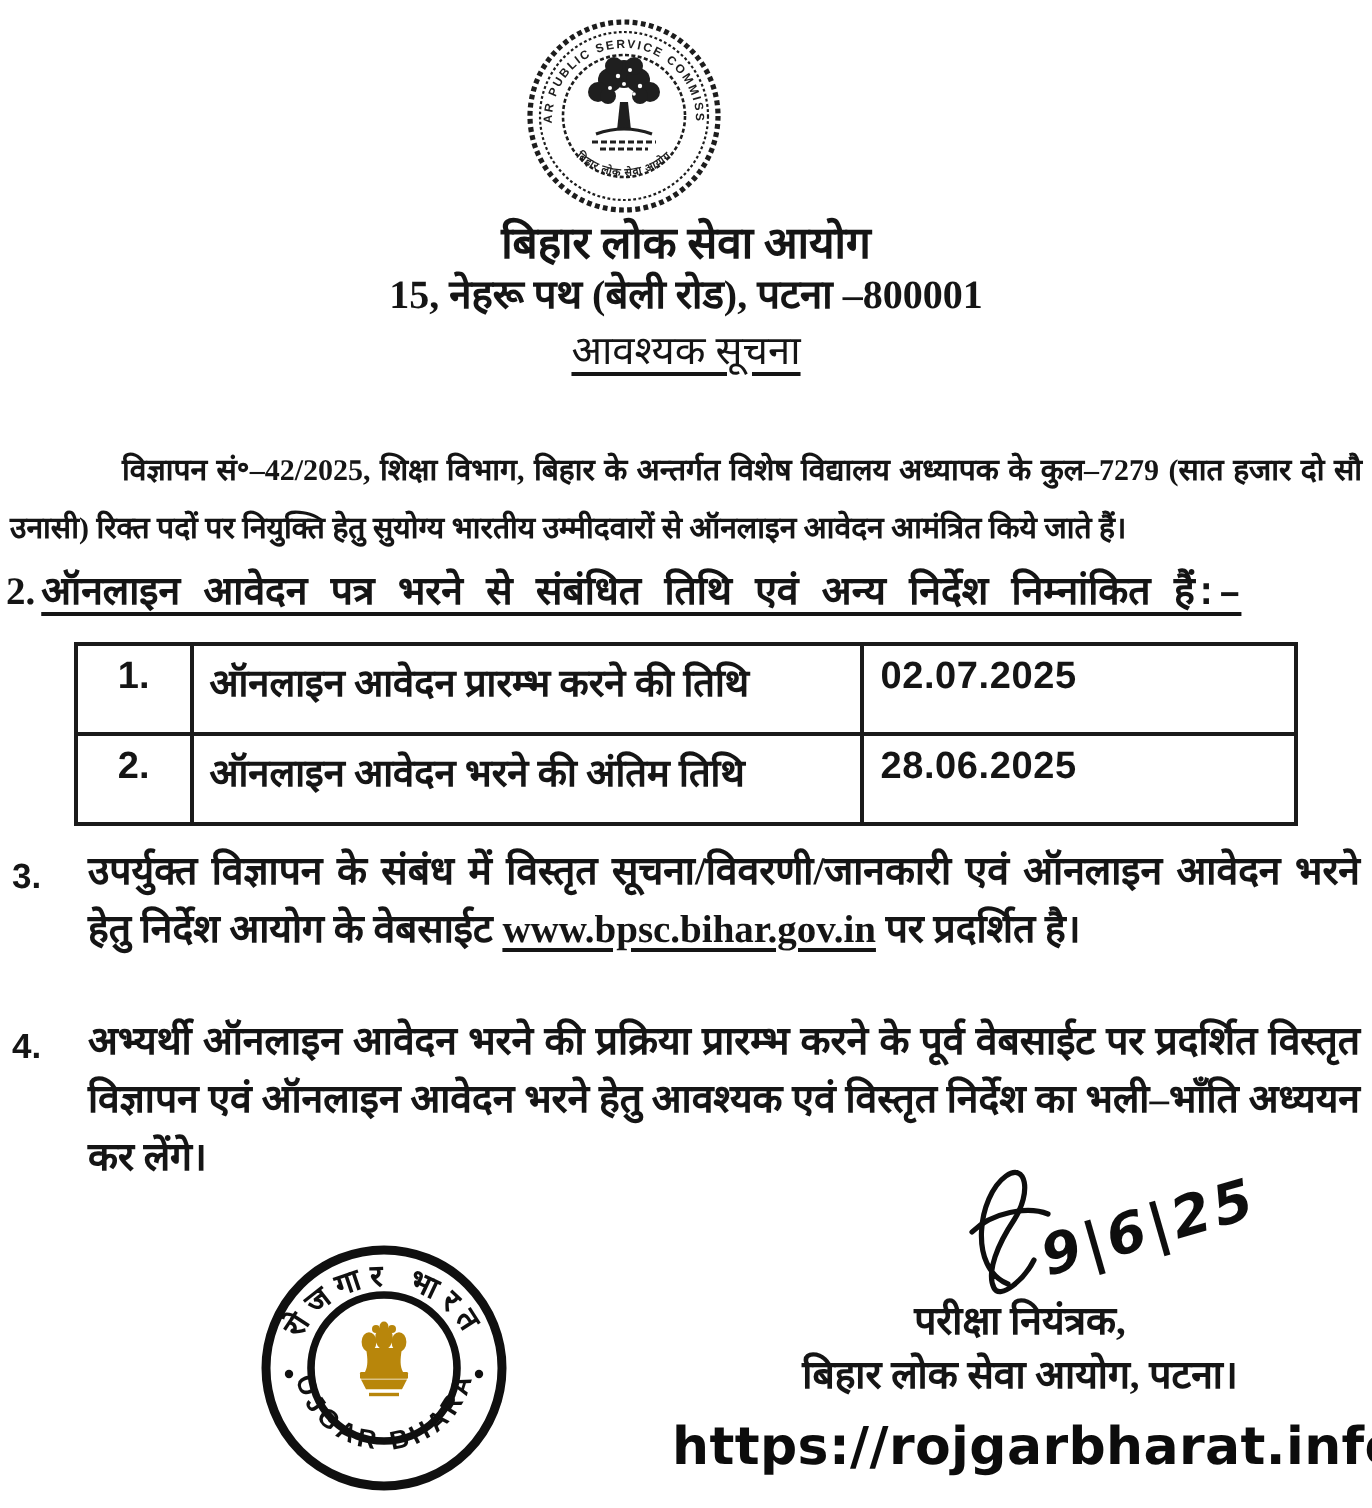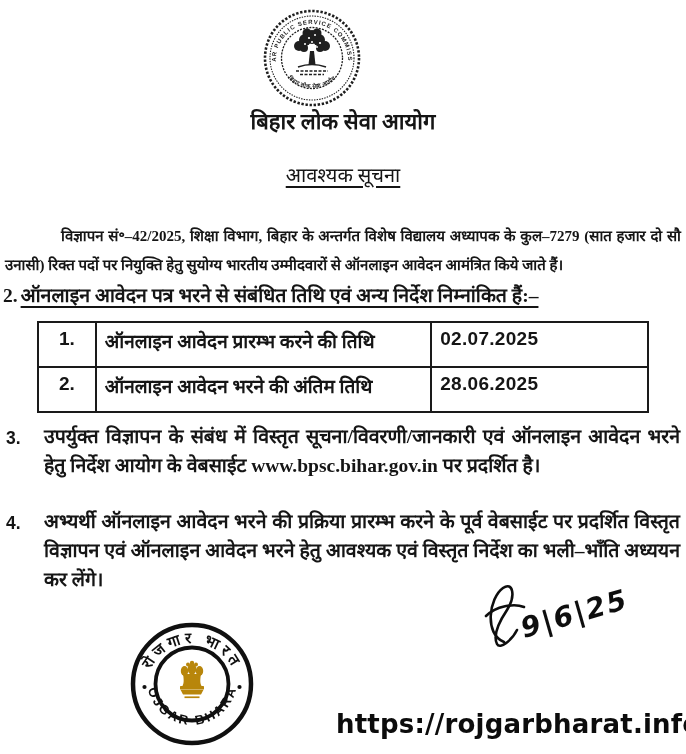--- a/index.html
+++ b/index.html
@@ -16,40 +16,40 @@
   .hdr-notice{ top:161px; font-size:20px; font-weight:normal; }
   .hdr-notice span { text-decoration:underline; text-decoration-thickness:2px; text-underline-offset:4px; }
   .para1 {
     top:189px; left:5px; width:676px;
     font-size:15px; font-weight:700; line-height:29px;
     text-align:justify; text-indent:56px;margin-top:33px;
   }
   .item2 { top:281px; left:3px; width:680px; display:flex; align-items:baseline;
            font-size:19.5px; font-weight:700; }
   .item2 .num { flex:0 0 auto; padding-right:3px; }
-  .item2 .txt { text-decoration:underline; text-decoration-thickness:2px; text-underline-offset:4px; }
+  .item2 .txt { text-decoration:underline; text-decoration-thickness:2px; text-underline-offset:4px;font-family:Liberation Mono, monospace; }
   table.dates {
     position:absolute; top:321px; left:37px; width:612px;
     border-collapse:collapse; table-layout:fixed;
   }
   table.dates td {
     border:2px solid #1a1a1a; vertical-align:top;
     font-size:19px; font-weight:700; height:45px; padding:5px 8px 0 8px;
   }
   td.c-sno { width:53px; text-align:center; font-family:"Liberation Sans",sans-serif; font-size:17px; }
   td.c-lbl { width:308px; }
   td.c-val { width:199px; font-family:"Liberation Sans",sans-serif; font-size:17.5px; letter-spacing:0.3px; }
   .num-item { display:flex; left:6px; width:674px; font-size:19.5px; font-weight:700; line-height:29px; }
   .num-item .n { flex:0 0 38px; font-family:"Liberation Sans",sans-serif; font-size:17.5px; padding-top:2px; }
   .num-item .t { flex:1 1 auto; text-align:justify; }
   .item3 { top:422px; }
   .item4 { top:507px; }
   .url-inline {
     font-family:"Liberation Serif",serif; font-weight:bold; color:#151515;
-    text-decoration-thickness:2px; text-underline-offset:3px;
+    text-decoration:underline; text-decoration-thickness:2px; text-underline-offset:3px;
   }
   .seal-wrap  { top:8px;  left:262px; width:100px; height:100px; }
   .stamp-wrap { top:621px; left:129px; width:126px; height:126px; }
   .sig-wrap   { top:580px; left:468px; width:170px; height:74px; }
   .sign-block { top:648px; left:345px; width:330px; text-align:center;
                 font-size:19.5px; font-weight:700; line-height:27px; }
   .footer-url { top:709px; left:336px; font-family:"DejaVu Sans",sans-serif;
                 font-size:26px; font-weight:bold; letter-spacing:0.2px; color:#0c0c0c; }
 </style>
 </head>
@@ -95,20 +95,21 @@
             <circle cx="55" cy="39" r="0.9"></circle>
         </g>
         <path d="M48,43 L46.5,57 L53.5,57 L52,43 Z" fill="#1f1f1f"></path>
         <path d="M36,59 Q50,54 64,59" stroke="#1f1f1f" stroke-width="1.6" fill="none"></path>
         <path d="M34,63 H66 M38,66.5 H62" stroke="#1f1f1f" stroke-width="1.4" stroke-dasharray="3 1.5" fill="none"></path>
       </g>
     </svg>
   </div>
 
   <div class="abs center hdr-org">बिहार लोक सेवा आयोग</div>
+  <div class="abs center hdr-addr">15, नेहरू पथ (बेली रोड), पटना –800001</div>
   <div class="abs center hdr-notice">
     <span>आवश्यक सूचना</span>
   </div>
 
   <div class="abs para1">विज्ञापन सं॰–42/2025, शिक्षा विभाग, बिहार के अन्तर्गत विशेष विद्यालय अध्यापक के कुल–7279 (सात हजार दो सौ उनासी) रिक्त पदों पर नियुक्ति हेतु सुयोग्य भारतीय उम्मीदवारों से ऑनलाइन आवेदन आमंत्रित किये जाते हैं।</div>
 
   <div class="abs item2">
     <span class="num">2.</span>
     <span class="txt">ऑनलाइन आवेदन पत्र भरने से संबंधित तिथि एवं अन्य निर्देश निम्नांकित हैं:–</span>
   </div>
@@ -172,16 +173,20 @@
   <div class="abs sig-wrap">
     <svg viewBox="0 0 170 74" width="170" height="74">
       <g fill="none" stroke="#0e0e0e" stroke-width="2.6" stroke-linecap="round">
         <path d="M36,62 C16,54 21,18 35,8 C45,1 48,16 39,30 C31,42 25,56 29,64 C32,70 44,60 49,50"></path>
         <path d="M18,36 C28,26 46,23 56,27"></path>
       </g>
       <text transform="translate(56,58) rotate(-16)" font-size="28" font-style="italic" font-weight="600" font-family="DejaVu Sans, sans-serif" fill="#0e0e0e" letter-spacing="2">9|6|25</text>
     </svg>
   </div>
 
+  <div class="abs sign-block">
+    <div>परीक्षा नियंत्रक,</div>
+    <div>बिहार लोक सेवा आयोग, पटना।</div>
+  </div>
 
   <a class="abs footer-url">https://rojgarbharat.info/</a>
 
 </div>
 
 </body></html>

